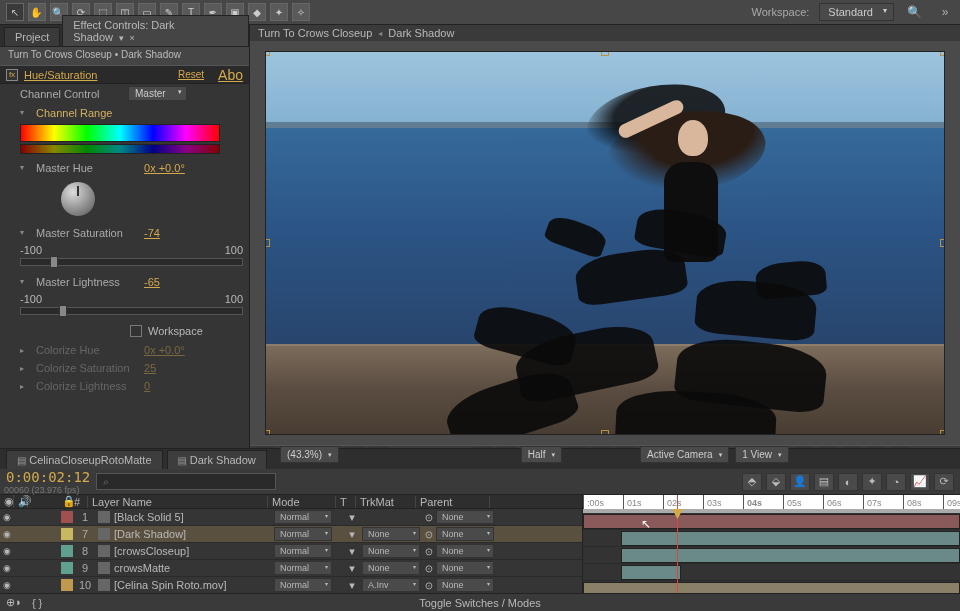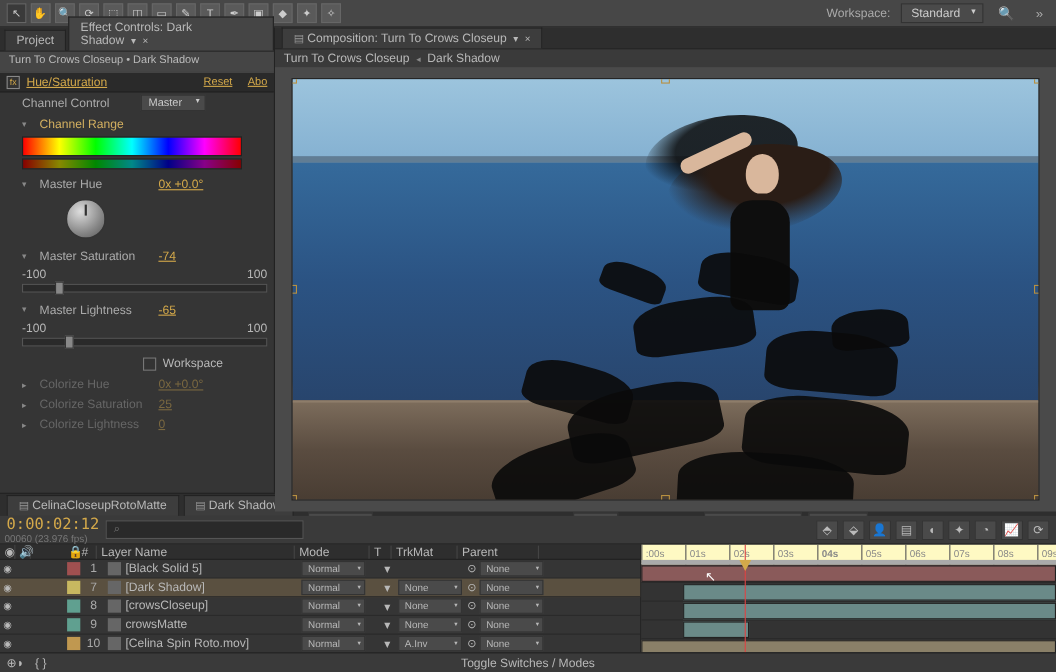--- a/index.html
+++ b/index.html
@@ -23,21 +23,21 @@
 .left-panel { width:250px; background:#353535; display:flex; flex-direction:column; border-right:1px solid #222; }
 .panel-tabs { height:22px; background:#2e2e2e; display:flex; align-items:flex-end; padding-left:4px; gap:2px; border-bottom:1px solid #222; }
 .panel-tab { padding:3px 10px; background:#3a3a3a; border:1px solid #222; border-bottom:none; font-size:10px; color:#999; cursor:pointer; }
 .panel-tab.active { background:#454545; color:#ccc; }
 .panel-tab .x { margin-left:6px; font-size:9px; }
 .crumb { height:18px; background:#454545; padding:2px 8px; font-size:10px; color:#bbb; }
 .fx-hdr { height:19px; background:#2a2a2a; display:flex; align-items:center; padding:0 6px; gap:6px; border-top:1px solid #555; border-bottom:1px solid #222; }
 .fx-toggle { width:12px; height:12px; border:1px solid #888; background:#333; font-size:8px; display:flex; align-items:center; justify-content:center; color:#d4a94a; }
 .fx-name { color:#d4a94a; text-decoration:underline; font-size:11px; }
 .fx-reset { color:#d4a94a; text-decoration:underline; font-size:10px; margin-left:auto; }
-.fx-abo { color:#d4a94a; text-decoration:underline; font-size:10px; margin-left:8px; }
+.fx-abo { color:#d4a94a; text-decoration:underline; font-size:14px; margin-left:8px; }
 .prop-row { height:19px; display:flex; align-items:center; padding:0 6px 0 20px; font-size:10px; gap:8px; }
 .prop-lbl { color:#aaa; min-width:100px; }
 .prop-val { color:#d4a94a; text-decoration:underline; }
 .prop-sel { background:#4a4a4a; border:1px solid #333; padding:1px 20px 1px 6px; color:#ccc; font-size:10px; position:relative; }
 .prop-sel:after { content:"▾"; position:absolute; right:4px; font-size:7px; }
 .tw { color:#888; margin-right:4px; font-size:8px; }
 .spectrum { height:18px; margin:2px 0 2px 20px; background:linear-gradient(90deg,#f00,#ff0,#0f0,#0ff,#00f,#f0f,#f00); border:1px solid #222; width:200px; }
 .spectrum2 { height:10px; margin:0 0 4px 20px; background:linear-gradient(90deg,#800,#880,#080,#088,#008,#808,#800); border:1px solid #222; width:200px; }
 .dial-row { display:flex; align-items:center; padding:4px 0 6px 20px; }
 .dial { width:36px; height:36px; border-radius:50%; background:radial-gradient(circle at 35% 30%,#ddd,#888 60%,#555); border:1px solid #333; margin-left:40px; position:relative; }
@@ -126,21 +126,21 @@
 .lc-name .ic { width:12px; height:12px; background:#666; display:inline-block;}
 .lc-mode { width:68px;}
 .lc-mode-sel { background:#4a4a4a; border:1px solid #333; padding:1px 12px 1px 5px; font-size:9px; position:relative; width:58px; display:inline-block;}
 .lc-mode-sel:after { content:"▾"; position:absolute; right:3px; font-size:6px;}
 .lc-t { width:20px; text-align:center;}
 .lc-trk { width:60px;}
 .lc-par { width:60px;}
 .lc-link { width:14px; text-align:center; font-size:10px;}
 
 .track-pane { flex:1; background:#333; position:relative; overflow:hidden;}
-.ruler { height:18px; background:#fef9c3; border-bottom:1px solid #ffffff; display:flex; position:relative;}
+.ruler { height:18px; background:#ffffff; border-bottom:1px solid #ffffff; display:flex; position:relative;}
 .ruler-tick { position:absolute; top:0; height:18px; border-left:1px solid #555; font-size:9px; color:#888; padding-left:3px; padding-top:3px;}
 .playhead { position:absolute; top:0; bottom:0; width:1px; background:#d44; z-index:5;}
 .playhead:before{content:"";position:absolute;top:14px;left:-5px;width:11px;height:10px;background:#d4a94a;clip-path:polygon(0 0,100% 0,50% 100%);}
 .cursor-arrow { position:absolute; top:22px; font-size:12px; color:#fff; z-index:6;}
 .tr-row { height:17px; border-bottom:1px solid #2a2a2a; position:relative;}
 .bar { position:absolute; top:1px; height:15px; border:1px solid #222;}
 .bar-red { background:#8a5a5a;}
 .bar-teal { background:#6a8a88;}
 .bar-tan { background:#8a8068;}
 .work-area { position:absolute; top:0; height:4px; background:#aaa;}
@@ -253,23 +253,20 @@
           <span class="prop-val">25</span>
         </div>
       <div class="dim-row">
           <span class="tw">▸</span>
           <span class="prop-lbl">Colorize Lightness</span>
           <span class="prop-val">0</span>
         </div>
     </div>
 
     <div class="right-panel">
-      <div class="comp-tabs">
-        <div class="comp-tab">▤ <span>Composition: Turn To Crows Closeup</span><span class="x">▾</span><span class="x">×</span></div>
-      </div>
       <div class="comp-crumb">
         <span>Turn To Crows Closeup</span>
         <span class="sep">◂</span>
         <span>Dark Shadow</span>
       </div>
       <div class="viewer">
         <div class="canvas">
           <div class="sky-top"></div>
             <div class="horizon"></div>
             <div class="water"></div>

